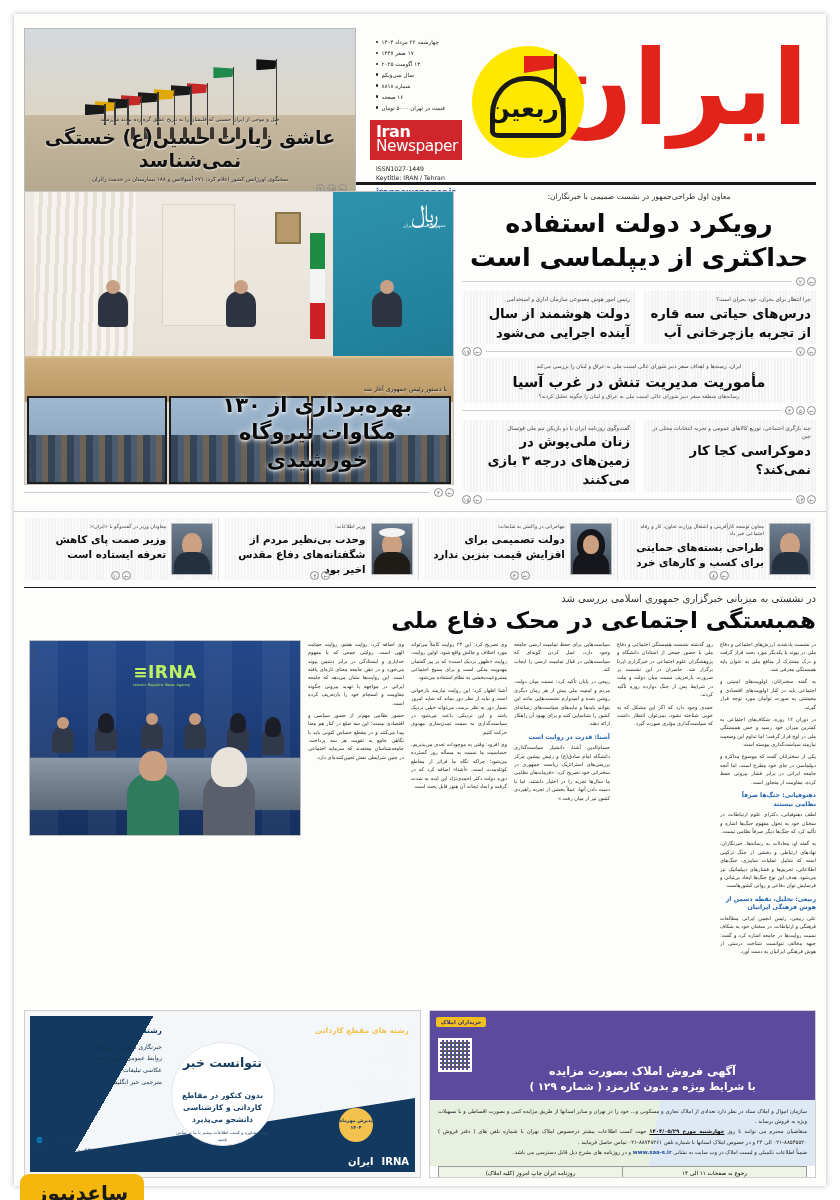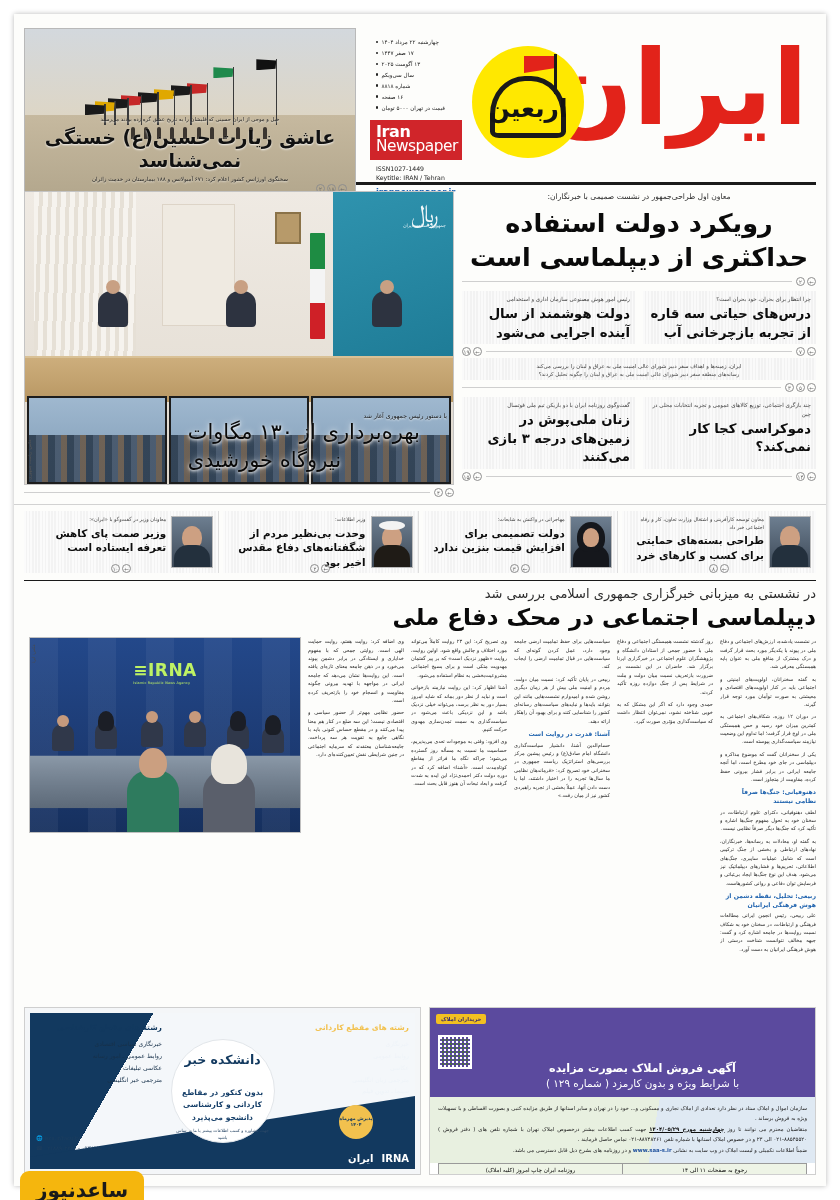--- a/index.html
+++ b/index.html
@@ -326,22 +326,22 @@
     position: absolute;
     right: 6px; bottom: 10px; left: 38%;
     text-align: left;
     direction: rtl;
   }
   .ov-kicker {
     font-size: 6.2px; color: #151515; text-align: right;
     text-shadow: 0 1px 2px rgba(255,255,255,.9);
   }
   .ov-head {
-    font-size: 21px; font-weight: 400; color: #0a0a0a;
-    line-height: 1.3; text-align: left;
+    font-size: 21px; font-weight: 700; color: #0a0a0a;
+    line-height: 1.3; text-align: center;
     text-shadow: 0 1px 3px rgba(255,255,255,.95), 0 0 7px rgba(255,255,255,.8);
   }
   .credit-vert {
     position: absolute; left: 2px; bottom: 4px;
     font-size: 4.2px; color: #555;
     writing-mode: vertical-rl; transform: rotate(180deg);
   }
 
   
   .strip {
@@ -398,21 +398,21 @@
   }
   .strip-pg { position: absolute; left: 50%; bottom: 0px; transform: translateX(-50%); }
 
   
   .article {
     margin: 7px 10px 0;
     border-top: 1.6px solid #1a1a1a;
     padding-top: 5px;
   }
   .art-kicker {
-    font-size: 13px; color: #2c2c2c; text-align: right;
+    font-size: 10px; color: #2c2c2c; text-align: right;
     padding-left: 6px;
   }
   .art-head {
     font-size: 23px; font-weight: 700; color: #0a0a0a;
     text-align: right; line-height: 1.32; margin-top: 1px;
   }
   .art-body {
     display: flex; gap: 7px;
     margin-top: 5px;
     height: 362px;
@@ -592,21 +592,21 @@
     background:
       repeating-linear-gradient(90deg,#fff 0 2px,#5b4a9e 2px 4px),
       repeating-linear-gradient(0deg,#fff 0 2px,#5b4a9e 2px 4px);
     background-blend-mode: difference;
     background-color: #fff;
     flex: 0 0 34px;
     border: 2px solid #fff;
   }
   .auc-title { flex: 1; text-align: center; margin-top: 48px; }
   .auc-title .l1 { font-size: 11.2px; font-weight: 700; line-height: 1.35; }
-  .auc-title .l2 { font-size: 10.4px; font-weight: 400; line-height: 1.4; }
+  .auc-title .l2 { font-size: 10.4px; font-weight: 700; line-height: 1.4; }
   .auc-tag {
     position: absolute; left: 6px; top: 6px;
     background: #f2c021; color: #3a2f6d;
     font-size: 5.4px; font-weight: 700;
     padding: 2px 5px; border-radius: 2px;
   }
   .auc-body {
     padding: 6px 8px;
     font-size: 5.35px; line-height: 1.95;
     color: #1a1a1a; text-align: justify;
@@ -781,20 +781,21 @@
         </span>
         <span class="ln"></span>
         <span class="pgref">
           <span>←</span>
           <span>۱۹</span>
         </span>
       </div>
 
       <div class="brief-wide">
         <div class="k">ایران، زمینه‌ها و اهداف سفر دبیر شورای عالی امنیت ملی به عراق و لبنان را بررسی می‌کند</div>
+        <div class="h">مأموریت مدیریت تنش در غرب آسیا</div>
         <div class="k2">رسانه‌های منطقه سفر دبیر شورای عالی امنیت ملی به عراق و لبنان را چگونه تحلیل کردند؟</div>
       </div>
 
       <div class="pgref-row">
         <span class="pgref">
           <span>←</span>
           <span>۵</span>
           <span>۳</span>
         </span>
         <span class="ln"></span>
@@ -921,21 +922,21 @@
       </div>
       <span class="pgref strip-pg">
         <span>←</span>
         <span>۱۰</span>
       </span>
     </div>
   </div>
 
   <div class="article">
     <div class="art-kicker">در نشستی به میزبانی خبرگزاری جمهوری اسلامی بررسی شد</div>
-    <div class="art-head">دیپلماسی اجتماعی در محک دفاع ملی</div>
+    <div class="art-head">همبستگی اجتماعی در محک دفاع ملی</div>
 
     <div class="art-body">
 
       <div class="col">
         <p>در نشست یادشده، ارزش‌های اجتماعی و دفاع ملی در پیوند با یکدیگر مورد بحث قرار گرفت و درک مشترک از منافع ملی به عنوان پایه همبستگی معرفی شد.</p>
         <p>به گفته سخنرانان، اولویت‌های امنیتی و اجتماعی باید در کنار اولویت‌های اقتصادی و معیشتی به صورت توأمان مورد توجه قرار گیرند.</p>
         <p>در دوران ۱۲ روزه، شکاف‌های اجتماعی به کمترین میزان خود رسید و حس همبستگی ملی در اوج قرار گرفت؛ اما تداوم این وضعیت نیازمند سیاست‌گذاری پیوسته است.</p>
         <p>یکی از سخنرانان گفت که موضوع مذاکره و دیپلماسی در جای خود مطرح است، اما آنچه جامعه ایرانی در برابر فشار بیرونی حفظ کرده، مقاومت از متجاوز است.</p>
         <div class="subhead-blue">دهنوفیانی: جنگ‌ها صرفاً نظامی نیستند</div>
         <p>لطف دهنوفیانی، دکترای علوم ارتباطات، در سخنان خود به تحول مفهوم جنگ‌ها اشاره و تأکید کرد که جنگ‌ها دیگر صرفاً نظامی نیست.</p>
@@ -1040,21 +1041,21 @@
 
         <div class="ad-left-col">
           <div class="ad-col-title">رشته های مقطع کارشناسی</div>
           <div class="ad-li">خبرنگاری سیاسی اقتصادی</div>
           <div class="ad-li">روابط عمومی ـ امور رسانه</div>
           <div class="ad-li">عکاسی تبلیغات</div>
           <div class="ad-li">مترجمی خبر انگلیسی</div>
         </div>
 
         <div class="ad-circle">
-          <div class="t1">دانشکده خبر</div>
+          <div class="t1">نتوانست خبر</div>
           <div class="t2">بدون کنکور در مقاطع کاردانی و کارشناسی دانشجو می‌پذیرد</div>
           <div class="t3">جهت مشاوره و کسب اطلاعات بیشتر با ما در تماس باشید</div>
         </div>
 
         <div class="ad-badge">پذیرش مهرماه ۱۴۰۴</div>
 
         <div class="ad-contact">
           <div>🌐 <span>iscs.ir/faculty</span></div>
           <div>☎ <span>۰۲۱۸۸۹۰۲۲۲۶ - ۰۹۳۷۶۹۵۰۰۸۷</span></div>
         </div>

